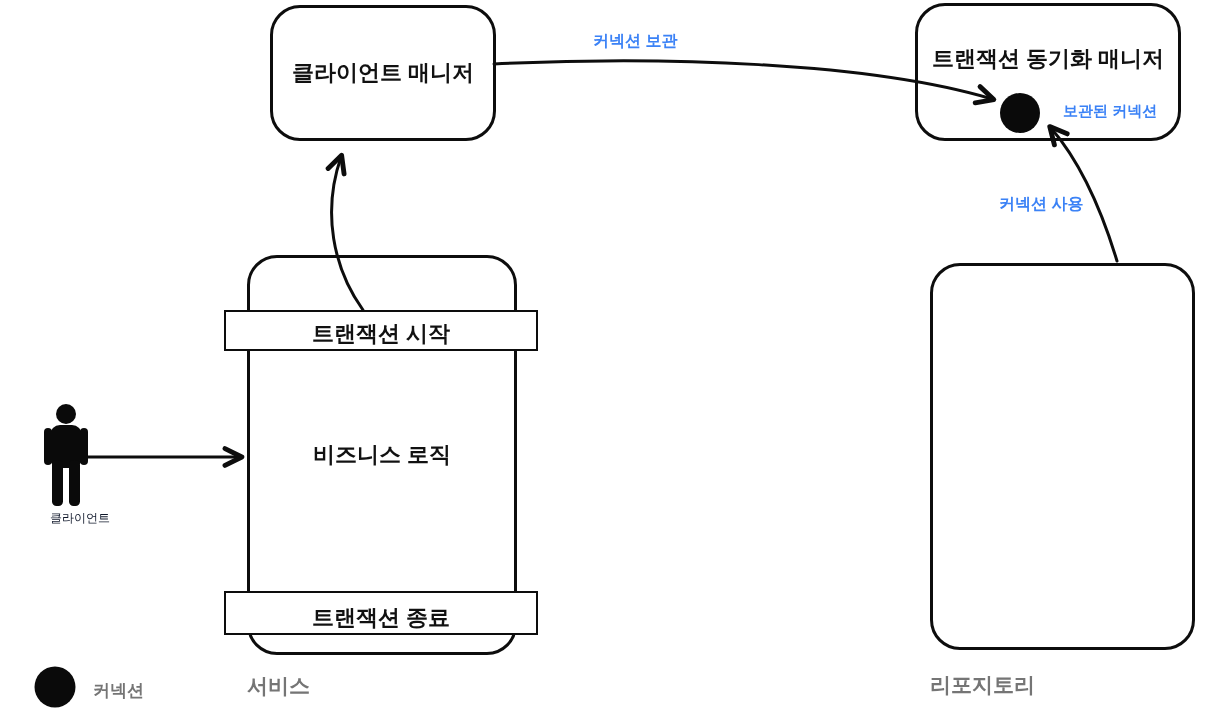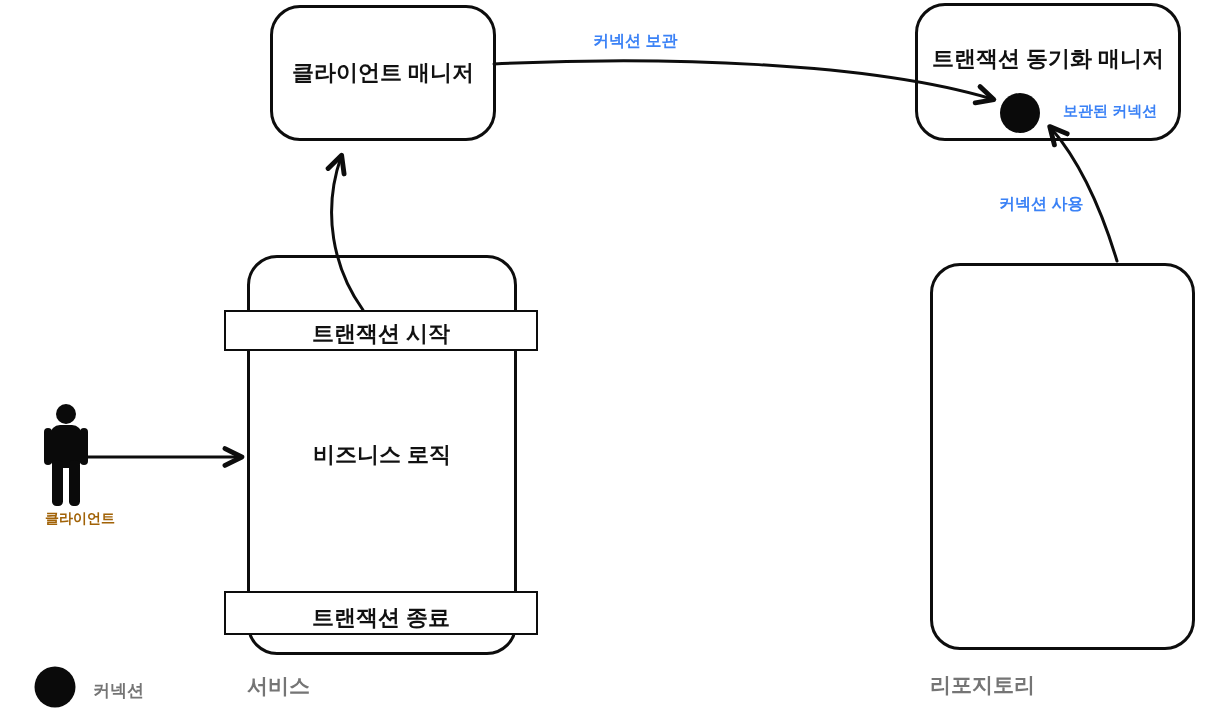--- a/index.html
+++ b/index.html
@@ -82,26 +82,25 @@
     z-index: 4;
     white-space: nowrap;
   }
   #edge-label-store-connection { left: 593px; top: 31px; }
   #edge-label-use-connection   { left: 999px; top: 194px; }
   #edge-label-stored-connection{ left: 1063px; top: 102px; font-size: 15px; }
 
   #client-label {
     position: absolute;
     left: 24px; top: 510px; width: 112px;
-    font-size: 14px;
-    color: #a16207;
+    font-size: 12px;
+    color: #0f172a;
     text-align: center;
     z-index: 2;
     white-space: nowrap;
-    font-weight: bold;
   }
   #legend-connection-label {
     position: absolute;
     left: 93px; top: 679px;
     font-weight: bold;
     font-size: 17px;
     color: #757575;
     z-index: 2;
     white-space: nowrap;
   }

